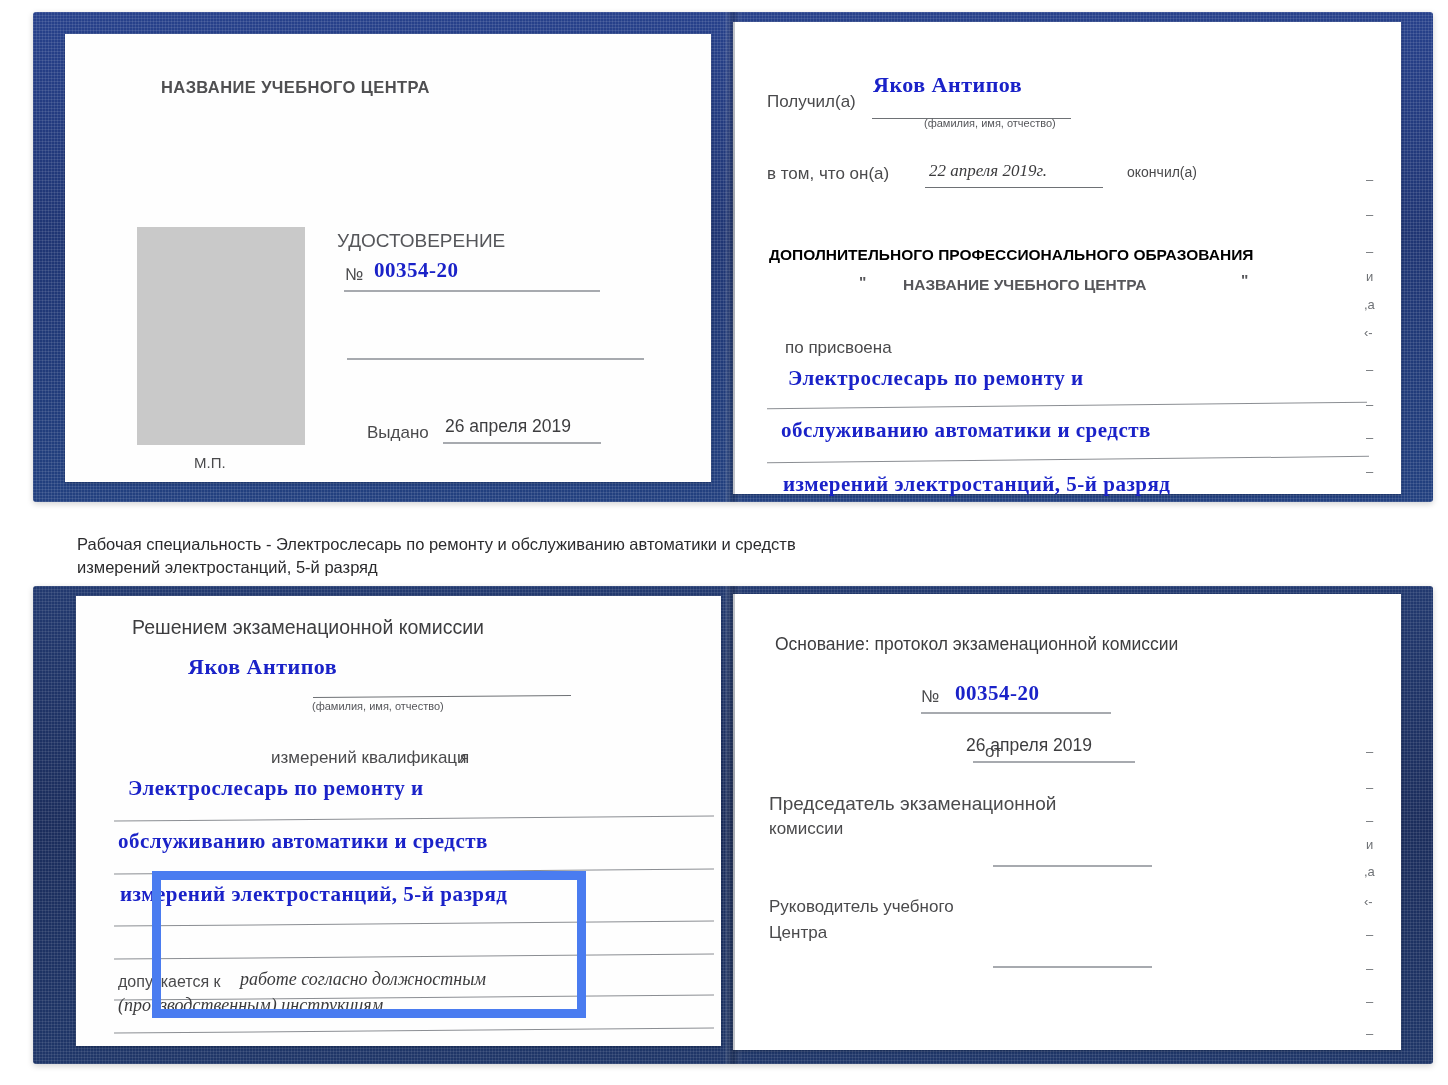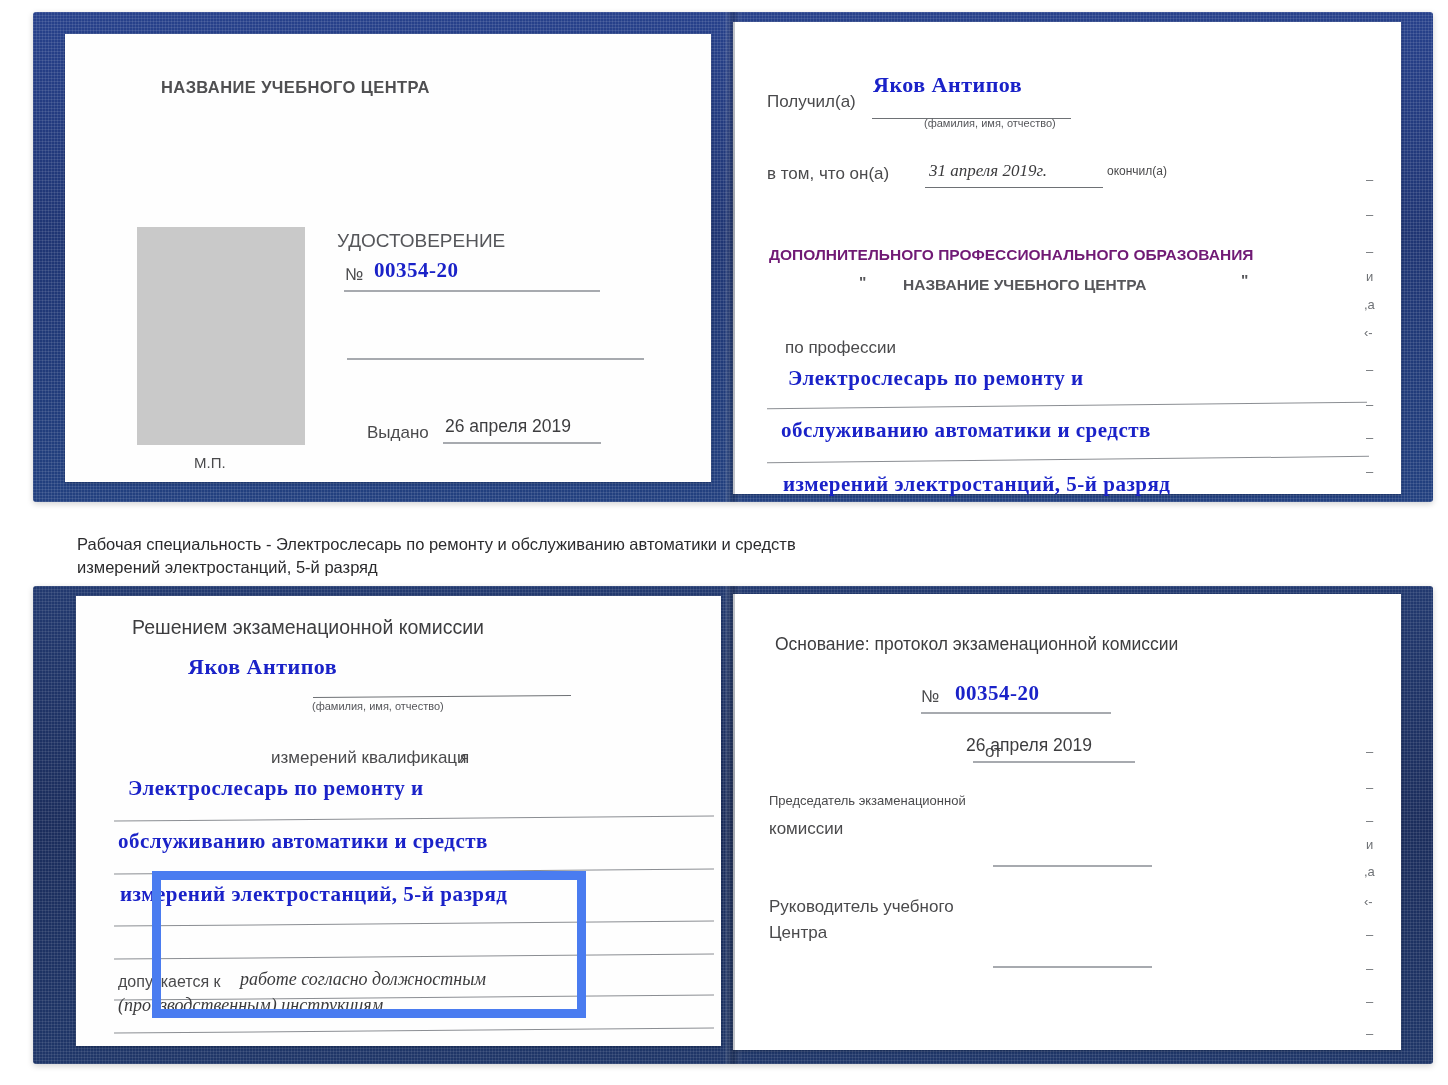--- a/index.html
+++ b/index.html
@@ -114,30 +114,30 @@
 
     <div class="page inner" style="left:700px;top:10px;width:668px;height:472px;">
       <div class="fold" style="left:0px;"></div>
 
       <div class="t" style="left:34px;top:70px;font-size:17px;">Получил(а)</div>
       <div class="t hand" style="left:140px;top:50px;font-size:22px;">Яков Антипов</div>
       <div class="line dk" style="left:139px;top:96px;width:199px;"></div>
       <div class="t tiny" style="left:191px;top:95px;">(фамилия, имя, отчество)</div>
 
       <div class="t" style="left:34px;top:142px;font-size:17px;">в том, что он(а)</div>
-      <div class="t ital" style="left:196px;top:139px;font-size:17px;">31 апреля 2019г.</div>
+      <div class="t ital" style="left:196px;top:139px;font-size:17px;">22 апреля 2019г.</div>
       <div class="line dk" style="left:192px;top:165px;width:178px;"></div>
-      <div class="t" style="left:374px;top:142px;font-size:12px;">окончил(а)</div>
-
-      <div class="t" style="left:36px;top:224px;font-size:15.5px;font-weight:bold;color:#701a75;">ДОПОЛНИТЕЛЬНОГО ПРОФЕССИОНАЛЬНОГО ОБРАЗОВАНИЯ</div>
+      <div class="t" style="left:394px;top:142px;font-size:14px;">окончил(а)</div>
+
+      <div class="t" style="left:36px;top:224px;font-size:15.5px;font-weight:bold;color:#000000;">ДОПОЛНИТЕЛЬНОГО ПРОФЕССИОНАЛЬНОГО ОБРАЗОВАНИЯ</div>
       <div class="t" style="left:126px;top:251px;font-size:15.5px;font-weight:bold;color:#56565a;">"</div>
       <div class="t" style="left:170px;top:254px;font-size:15.5px;font-weight:bold;color:#56565a;">НАЗВАНИЕ УЧЕБНОГО ЦЕНТРА</div>
       <div class="t" style="left:508px;top:249px;font-size:15.5px;font-weight:bold;color:#56565a;">"</div>
 
-      <div class="t" style="left:52px;top:316px;font-size:17px;">по профессии</div>
+      <div class="t" style="left:52px;top:316px;font-size:17px;">по присвоена</div>
 
       <div class="t hand" style="left:55px;top:344px;font-size:21px;">Электрослесарь по ремонту и</div>
       <div class="line sl" style="left:34px;top:383px;width:600px;transform:rotate(-0.6deg);"></div>
 
       <div class="t hand" style="left:48px;top:396px;font-size:21px;">обслуживанию автоматики и средств</div>
       <div class="line sl" style="left:34px;top:437px;width:602px;transform:rotate(-0.6deg);"></div>
 
       <div class="t hand" style="left:50px;top:450px;font-size:21px;">измерений электростанций, 5-й разряд</div>
 
       <div class="bleed" style="left:633px;top:150px;">–</div>
@@ -193,21 +193,21 @@
       <div class="t" style="left:42px;top:40px;font-size:17.5px;color:#3d3d3f;">Основание: протокол экзаменационной комиссии</div>
 
       <div class="t" style="left:188px;top:93px;font-size:17px;">№</div>
       <div class="t hand" style="left:222px;top:87px;font-size:21px;">00354-20</div>
       <div class="line" style="left:188px;top:118px;width:190px;height:2px;background:#a7aaaf;"></div>
 
       <div class="t" style="left:207px;top:148px;font-size:17px;margin-left:45px;">от</div>
       <div class="t" style="left:233px;top:141px;font-size:17.5px;color:#3d3d3f;">26 апреля 2019</div>
       <div class="line" style="left:240px;top:167px;width:162px;height:2px;background:#a7aaaf;"></div>
 
-      <div class="t" style="left:36px;top:199px;font-size:13px;">Председатель экзаменационной</div>
+      <div class="t" style="left:36px;top:199px;font-size:19px;">Председатель экзаменационной</div>
       <div class="t" style="left:36px;top:225px;font-size:17px;">комиссии</div>
       <div class="line" style="left:260px;top:271px;width:159px;height:2px;background:#a7aaaf;"></div>
 
       <div class="t" style="left:36px;top:303px;font-size:17px;">Руководитель учебного</div>
       <div class="t" style="left:36px;top:329px;font-size:17px;">Центра</div>
       <div class="line" style="left:260px;top:372px;width:159px;height:2px;background:#a7aaaf;"></div>
 
       <div class="bleed" style="left:633px;top:150px;">–</div>
       <div class="bleed" style="left:633px;top:186px;">–</div>
       <div class="bleed" style="left:633px;top:219px;">–</div>

